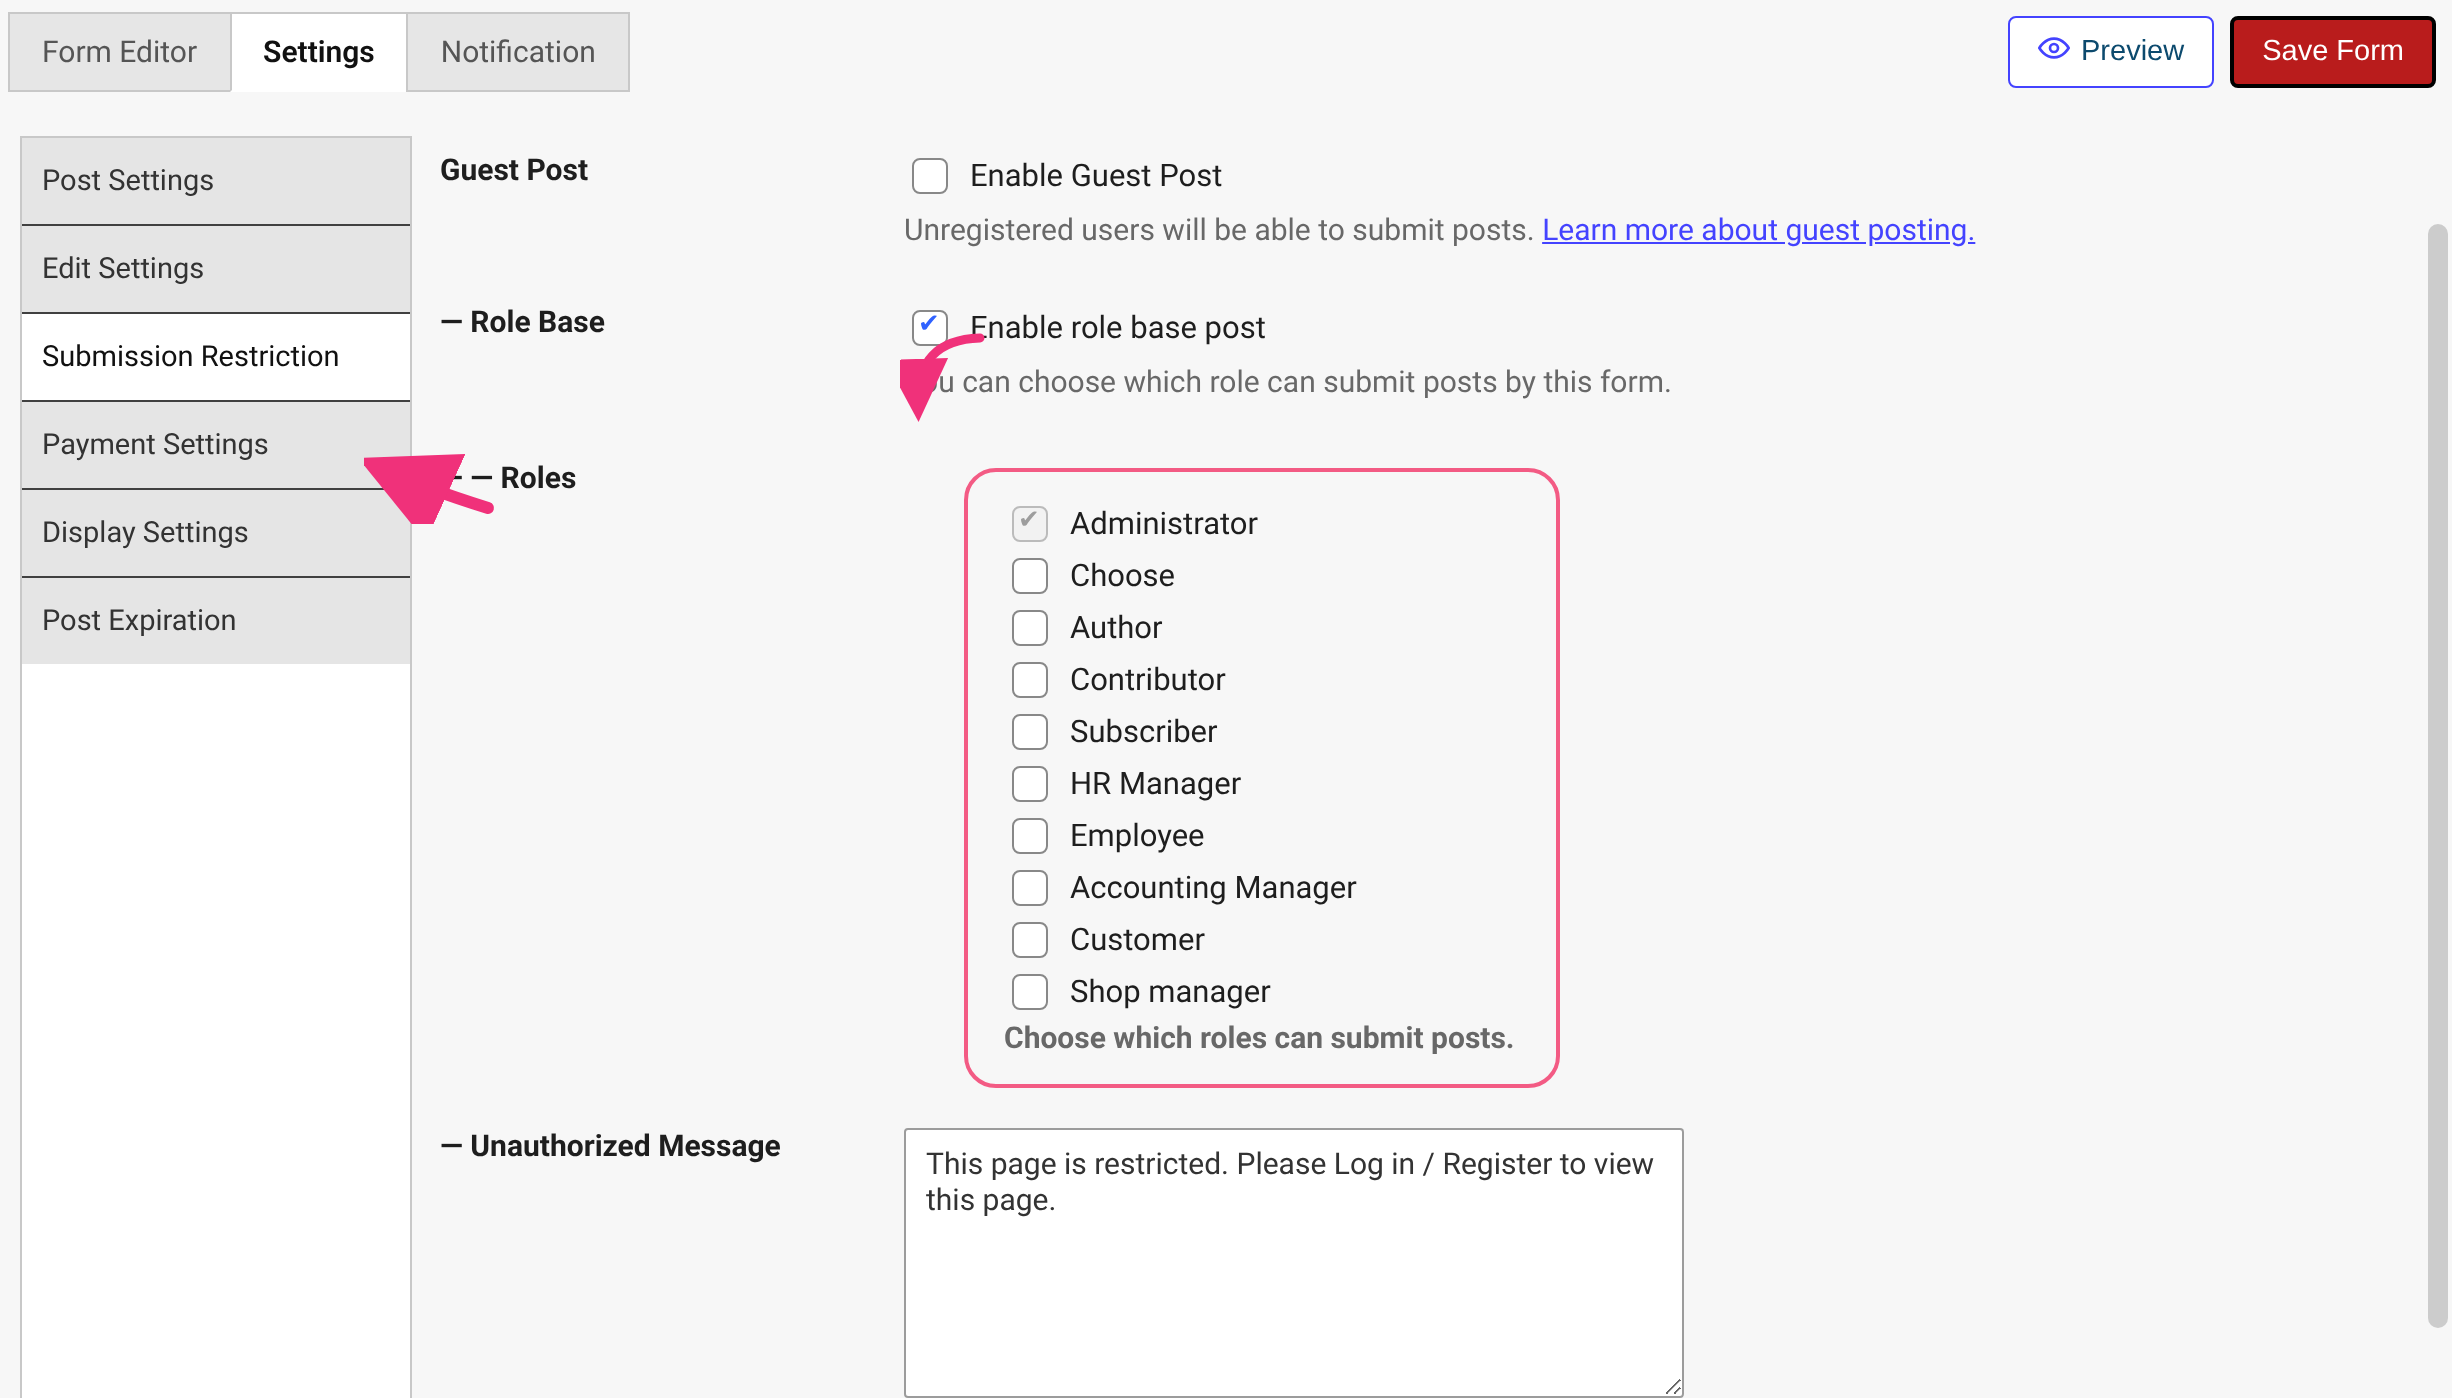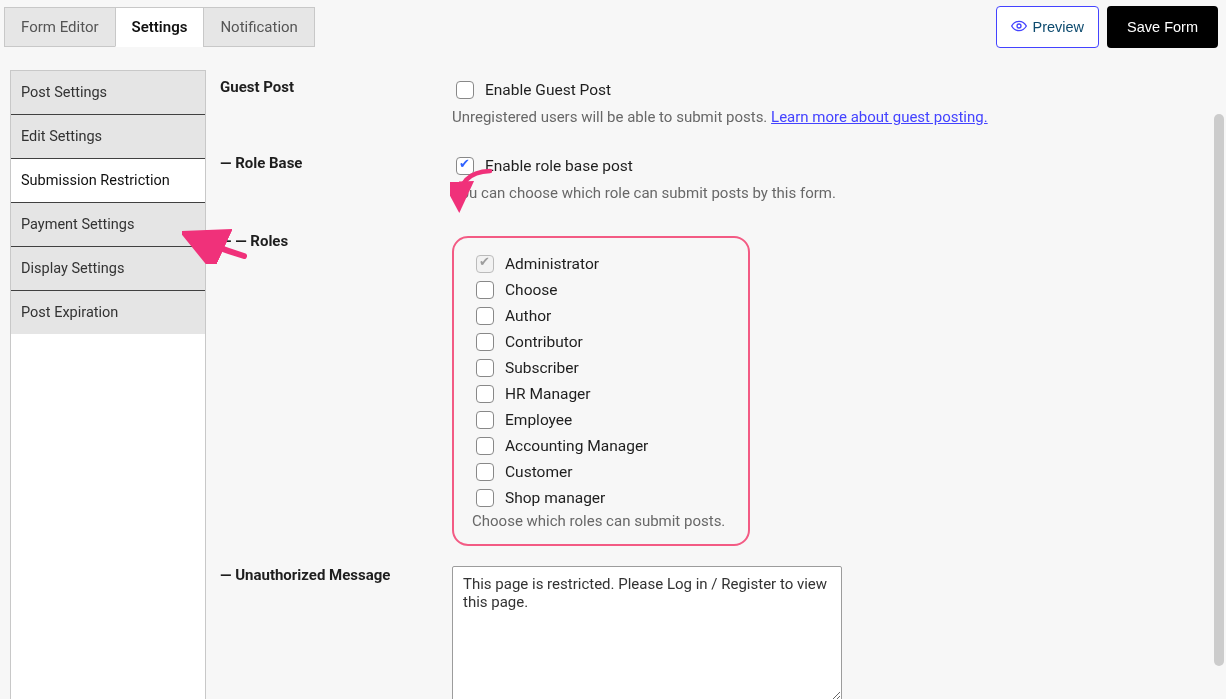--- a/index.html
+++ b/index.html
@@ -55,23 +55,23 @@
     display: inline-flex;
     align-items: center;
     gap: 6px;
   }
   .btn-outline {
     background: #fff;
     color: #0c4a6e;
     border: 1px solid #4443ff;
   }
   .btn-primary {
-    background: #000000;
+    background: #b91c1c;
     color: #fff;
-    border: 6px solid #000000;
+    border: 2px solid #000000;
   }
 
   
   .settings-body {
     display: flex;
     height: 650px;
     position: relative;
   }
 
   .sidebar {
@@ -271,21 +271,21 @@
       <div class="row-label">— Role Base</div>
       <div class="row-content">
         <div class="chk-line">
           <input type="checkbox" class="styled" checked="" style="">
           <span class="lbl">Enable role base post</span>
         </div>
         <div class="help">You can choose which role can submit posts by this form.</div>
       </div>
     </div>
 
-    <div class="row" style="margin-top:30px;">
+    <div class="row" style="margin-top:30px;gap:30px;">
       <div class="row-label">— — Roles</div>
       <div class="row-content">
         <div class="roles-box">
           <div class="chk-line">
             <input type="checkbox" class="styled" checked="" disabled="" style="">
             <span class="lbl">Administrator</span>
           </div>
           <div class="chk-line">
             <input type="checkbox" class="styled" style="">
             <span class="lbl">Choose</span>
@@ -315,21 +315,21 @@
             <span class="lbl">Accounting Manager</span>
           </div>
           <div class="chk-line">
             <input type="checkbox" class="styled" style="">
             <span class="lbl">Customer</span>
           </div>
           <div class="chk-line">
             <input type="checkbox" class="styled" style="">
             <span class="lbl">Shop manager</span>
           </div>
-          <div class="help" style="margin-top:0;">Choose which roles can submit posts.</div>
+          <div class="help" style="margin-top:0;font-weight:bold;">Choose which roles can submit posts.</div>
         </div>
       </div>
     </div>
 
     <div class="row" style="margin-top:20px;">
       <div class="row-label">— Unauthorized Message</div>
       <div class="row-content">
         <textarea class="msg" style="">This page is restricted. Please Log in / Register to view this page.</textarea>
         
       </div>

